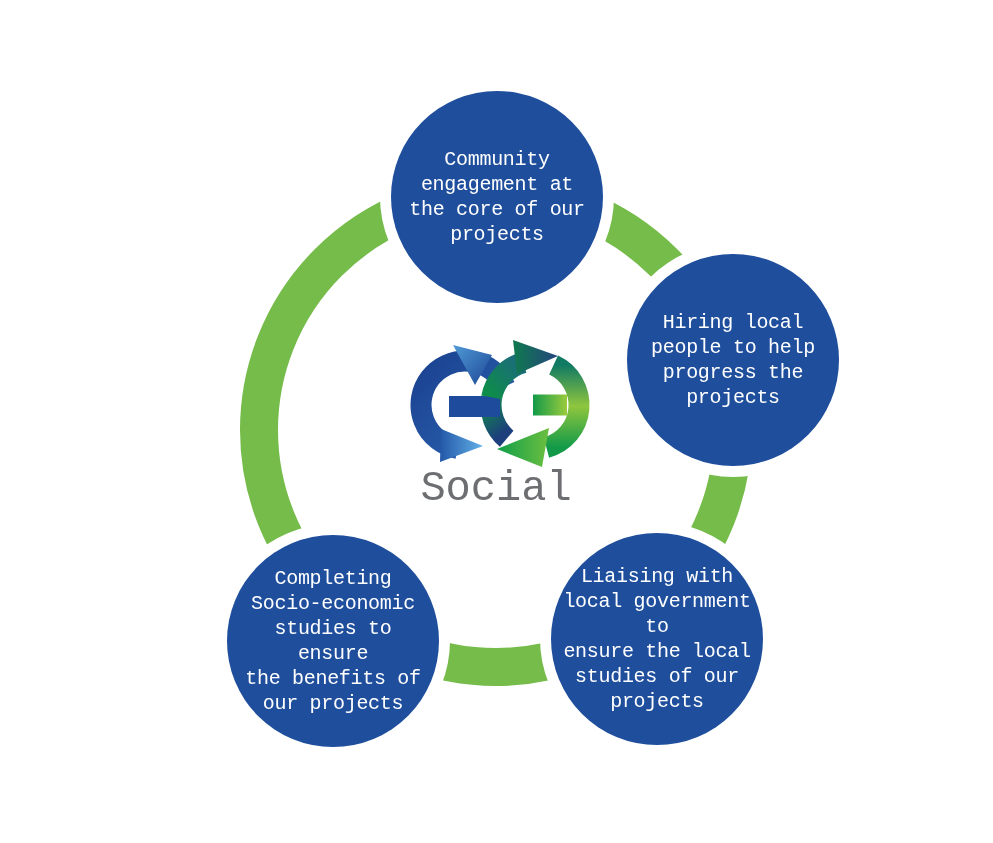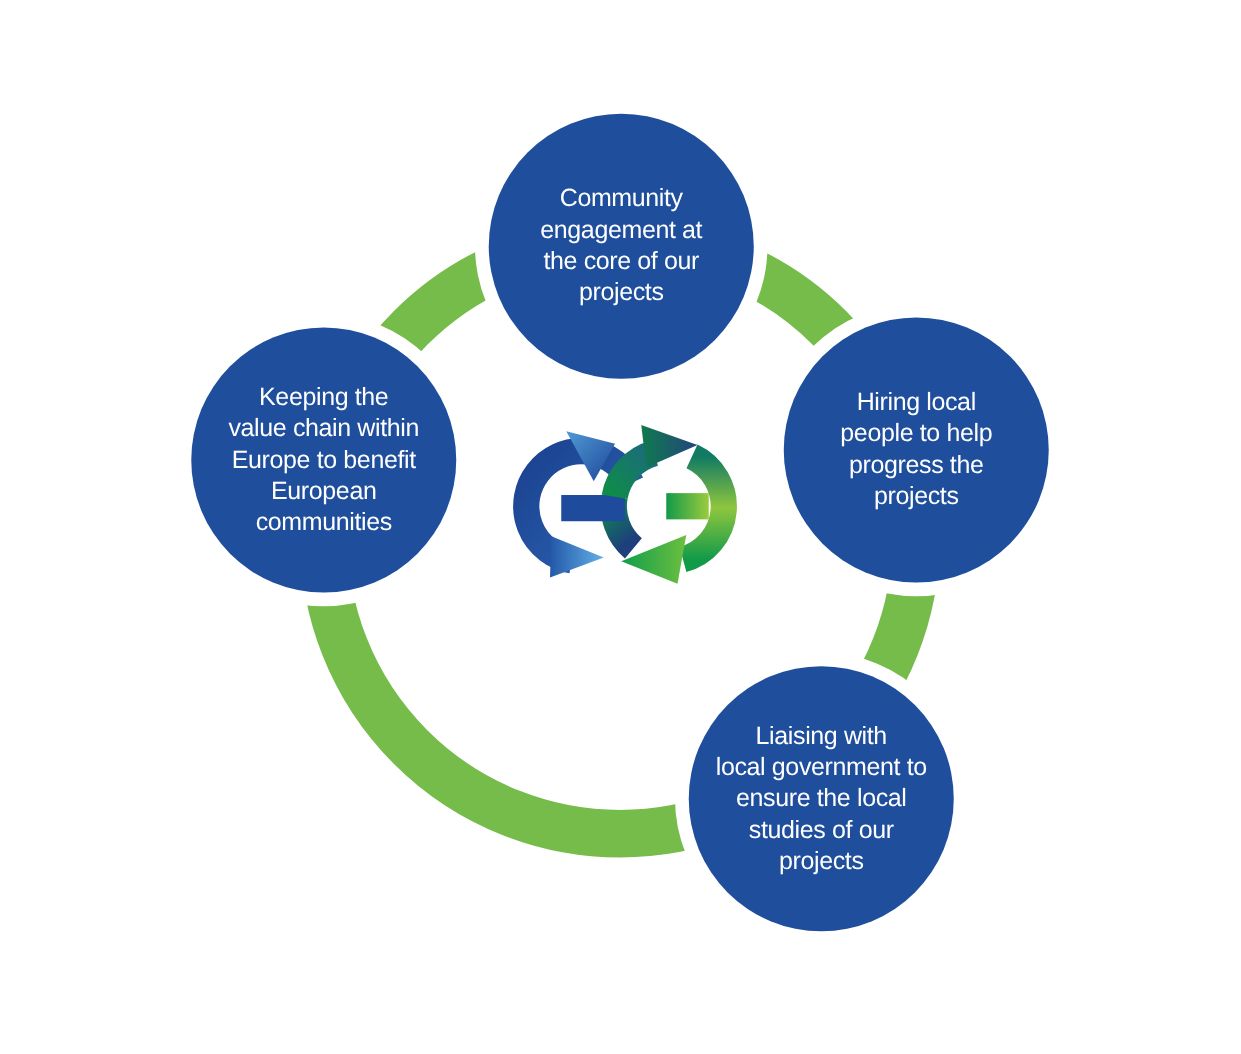--- a/index.html
+++ b/index.html
@@ -1,18 +1,18 @@
 <!DOCTYPE html>
 <html><head>
 <meta charset="utf-8">
 <style>
   html,body{margin:0;padding:0;background:#ffffff;}
   .canvas{
     position:relative;width:975px;height:843px;background:#ffffff;overflow:hidden;
-    font-family:Liberation Sans, sans-serif;
+    font-family:Liberation Mono, monospace;
   }
   .ring-svg{position:absolute;left:0;top:0;z-index:0;}
   .node{
     position:absolute;width:212px;height:212px;border-radius:50%;
     background:#1e4e9c;box-shadow:0 0 0 11px #ffffff;
     display:flex;align-items:center;justify-content:center;text-align:center;
     z-index:2;
   }
   .node-label{
     color:#ffffff;font-size:20px;line-height:25px;letter-spacing:-0.3px;
@@ -50,26 +50,26 @@
 progress the
 projects</div>
   </div>
   <div class="node node-bottom-right">
     <div class="node-label">Liaising with
 local government to
 ensure the local
 studies of our
 projects</div>
   </div>
-  <div class="node node-left">
-    <div class="node-label">Keeping the
-value chain within
-Europe to benefit
-European
-communities</div>
+  <div class="node node-bottom-left">
+    <div class="node-label">Completing
+Socio-economic
+studies to ensure
+the benefits of
+our projects</div>
   </div>
 
   <svg class="logo-svg" width="210" height="150" viewBox="0 0 210 150">
     <defs>
       <linearGradient id="gBlueRing" x1="0" y1="0" x2="1" y2="1">
         <stop offset="0" stop-color="#1b4290"></stop>
           <stop offset="1" stop-color="#2a63b2"></stop>
       </linearGradient>
       <linearGradient id="gBlueTop" x1="1" y1="1" x2="0" y2="0">
         <stop offset="0" stop-color="#1e4796"></stop>
@@ -117,14 +117,15 @@
     <path d="M 109.9 56.4 A 44 44 0 1 0 62.4 118.3" fill="none" stroke="url(#gBlueRing)" stroke-width="21"></path>
     <rect x="54" y="66" width="51" height="21" fill="#1e4b9b"></rect>
     <polygon points="58,15 97,25 80,55" fill="url(#gBlueTop)"></polygon>
     <polygon points="46,99 45,132 88,116" fill="url(#gBlueBtm)"></polygon>
 
     <path d="M 96.7 67.4 A 44 44 0 0 1 128.6 32.5" fill="none" stroke="url(#gSegAUp)" stroke-width="21"></path>
 
     <polygon points="118,10 122,44 163,26" fill="url(#gNavyHead)"></polygon>
   </svg>
 
+  <div class="center-label">Social</div>
 
 </div>
 
 </body></html>

